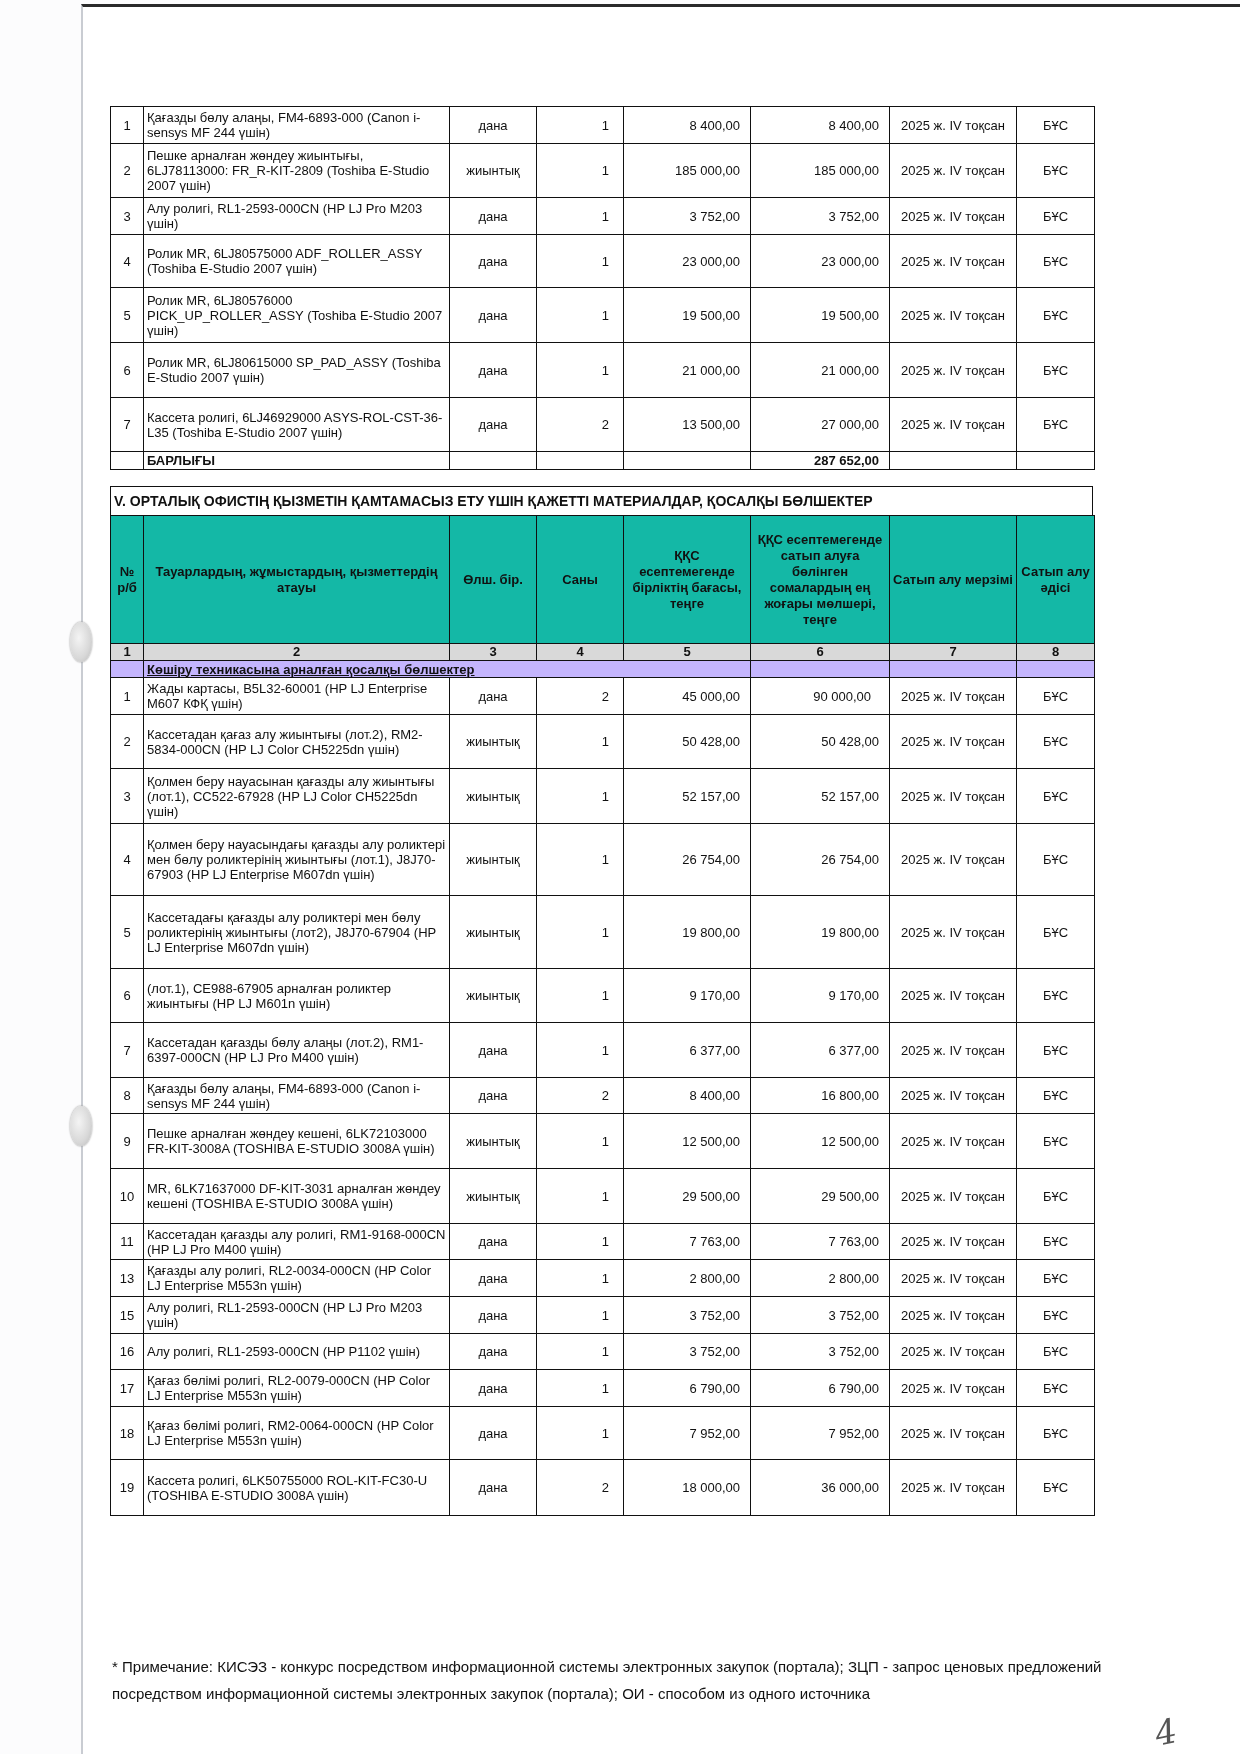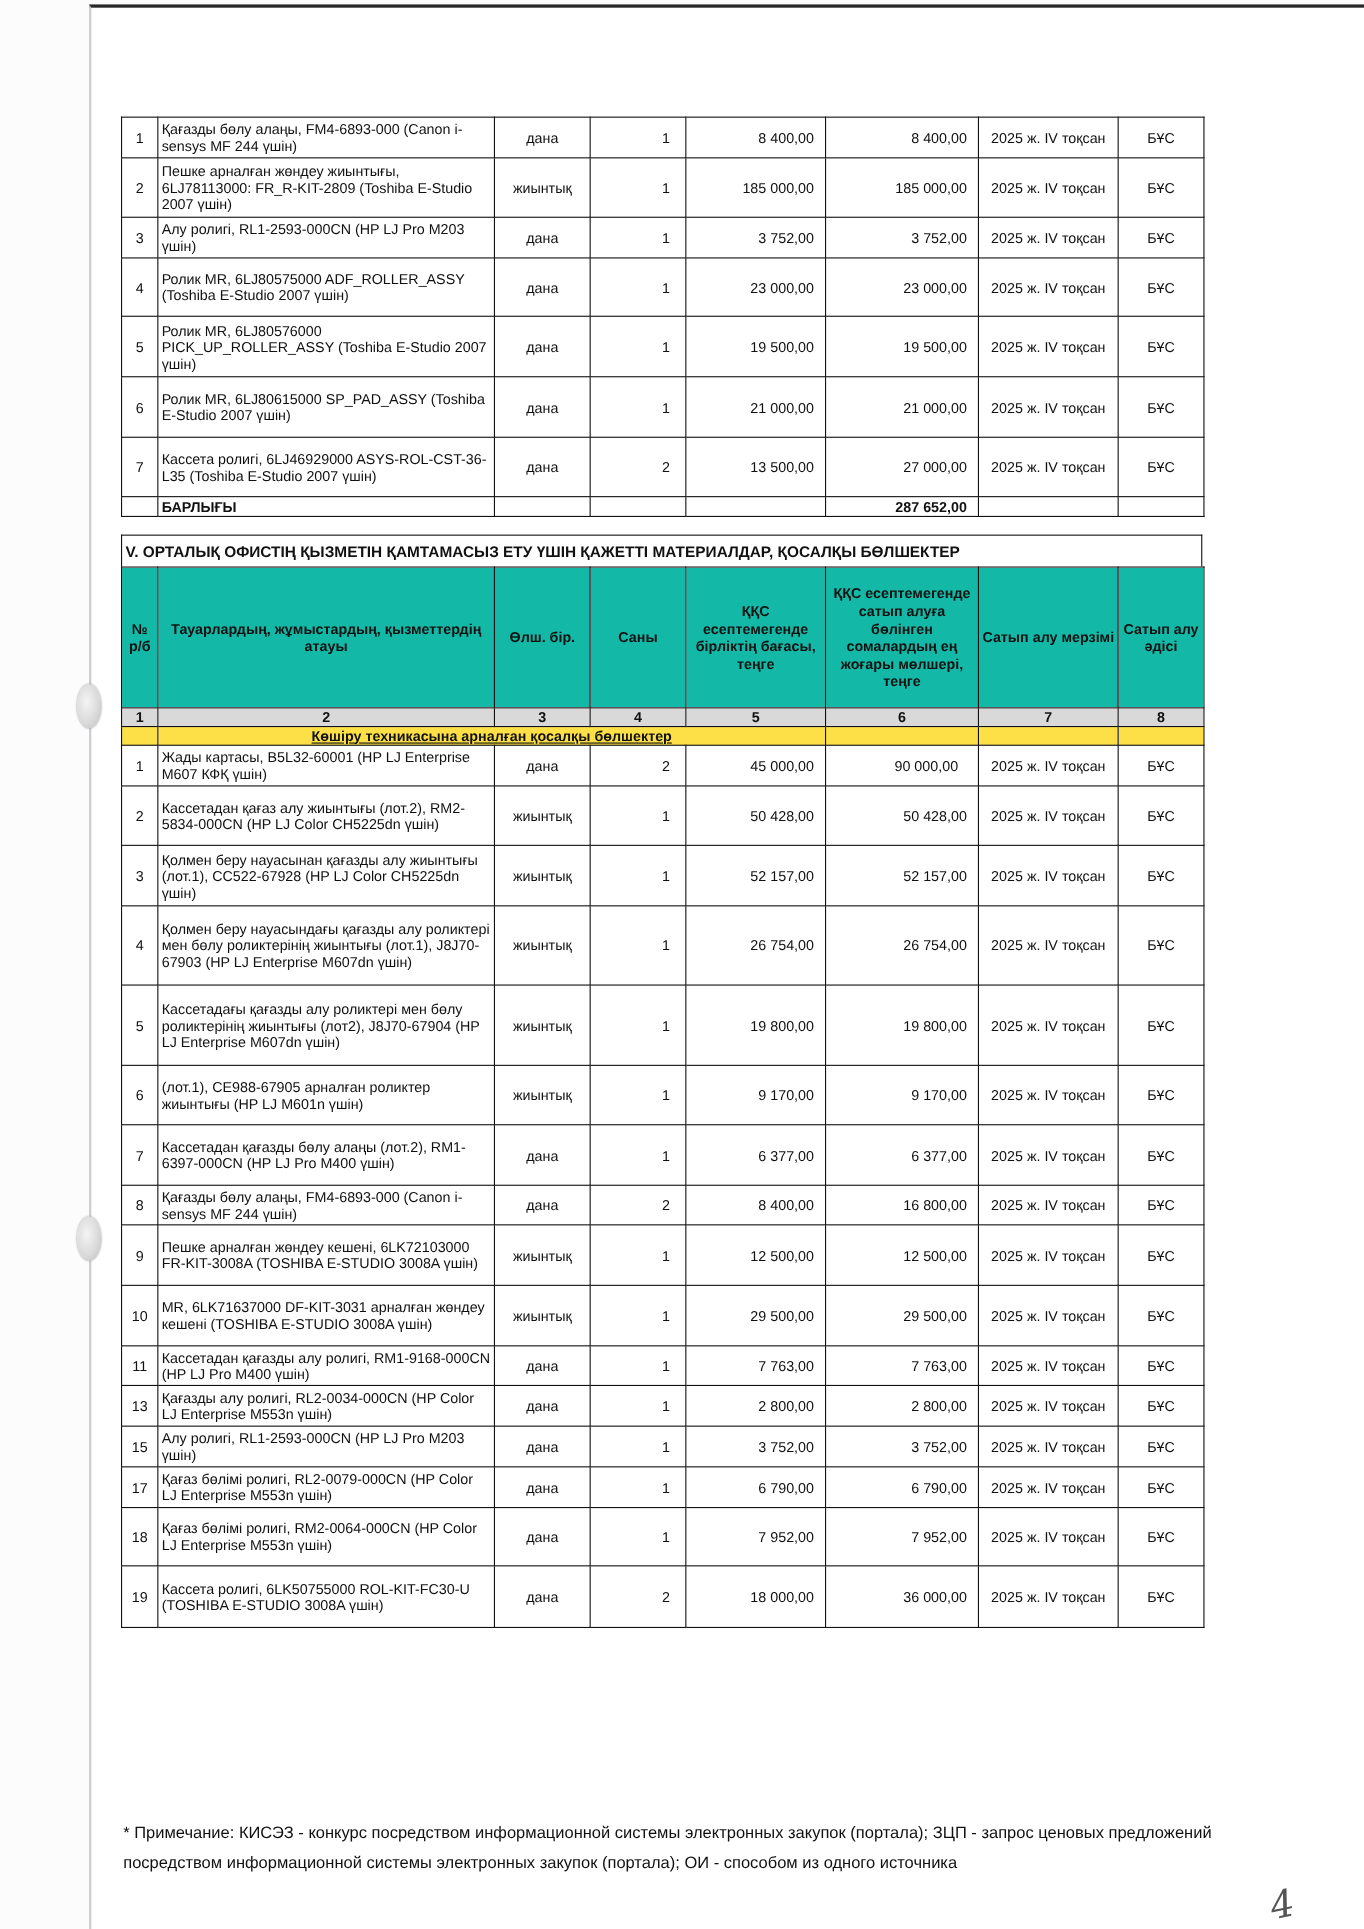--- a/index.html
+++ b/index.html
@@ -13,21 +13,21 @@
           box-shadow:0 0 2px #888; }
   table { border-collapse:collapse; position:absolute; table-layout:fixed; }
   td { border:1.5px solid #111; font-size:13px; line-height:15px; padding:0 3px; vertical-align:middle; overflow:hidden; }
   .c-num { text-align:center; }
   .c-unit { text-align:center; }
   .c-r { text-align:right; }
   .c-c { text-align:center; }
   .bold { font-weight:bold; }
   .hdr td { background:#14b8a6; font-weight:bold; text-align:center; font-size:13px; line-height:16px; }
   .numrow td { background:#d9d9d9; font-weight:bold; text-align:center; height:16px; font-size:13px; line-height:14px; }
-  .subsec td { background:#fde047; height:16px;text-align:center; }
+  .subsec td { background:#c4b5fd; height:16px; }
   .subsec .title { text-decoration:underline; font-weight:bold; font-size:13px; }
   .sec-title { position:absolute; left:110px; top:486px; width:983px; height:29px; border:1.5px solid #111; border-bottom:none;
                font-weight:bold; font-size:14px; line-height:29px; padding-left:3px; box-sizing:border-box; }
   .footnote { position:absolute; left:112px; top:1653px; width:1000px; font-size:15px; line-height:27px; color:#111; }
   .pgnum { position:absolute; left:1155px; top:1712px; font-size:34px; font-family:"DejaVu Serif", serif; font-style:italic;
            color:#555; transform:rotate(-12deg); }
 </style>
 </head>
 <body>
 
@@ -297,20 +297,30 @@
       <tr style="height: 37px; padding-left: 19px;">
         <td class="c-num">15</td>
         <td>Алу ролигі, RL1-2593-000CN (HP LJ Pro M203 үшін)</td>
         <td class="c-unit">дана</td>
         <td class="c-r" style="padding-right: 14px;">1</td>
         <td class="c-r" style="padding-right: 10px;">3 752,00</td>
         <td class="c-r" style="padding-right: 10px;">3 752,00</td>
         <td class="c-c">2025 ж. IV тоқсан</td>
         <td class="c-c">БҰС</td>
       </tr>
+      <tr style="height: 36px;">
+        <td class="c-num">16</td>
+        <td>Алу ролигі, RL1-2593-000CN (HP P1102 үшін)</td>
+        <td class="c-unit">дана</td>
+        <td class="c-r" style="padding-right: 14px;">1</td>
+        <td class="c-r" style="padding-right: 10px;">3 752,00</td>
+        <td class="c-r" style="padding-right: 10px;">3 752,00</td>
+        <td class="c-c">2025 ж. IV тоқсан</td>
+        <td class="c-c">БҰС</td>
+      </tr>
       <tr style="height: 37px;">
         <td class="c-num">17</td>
         <td>Қағаз бөлімі ролигі, RL2-0079-000CN (HP Color LJ Enterprise M553n үшін)</td>
         <td class="c-unit">дана</td>
         <td class="c-r" style="padding-right: 14px;">1</td>
         <td class="c-r" style="padding-right: 10px;">6 790,00</td>
         <td class="c-r" style="padding-right: 10px;">6 790,00</td>
         <td class="c-c">2025 ж. IV тоқсан</td>
         <td class="c-c">БҰС</td>
       </tr>

